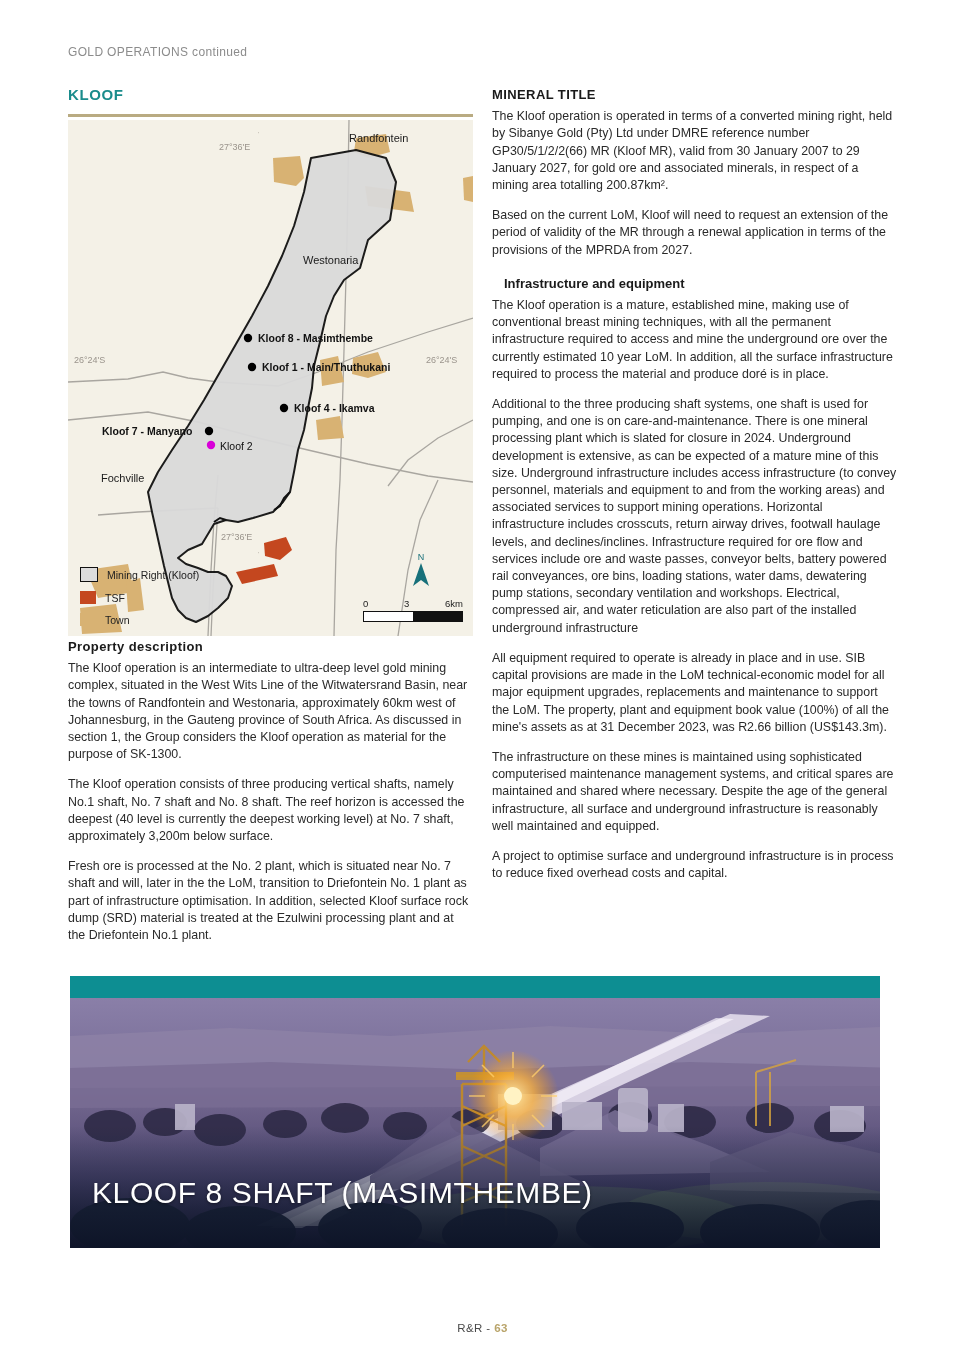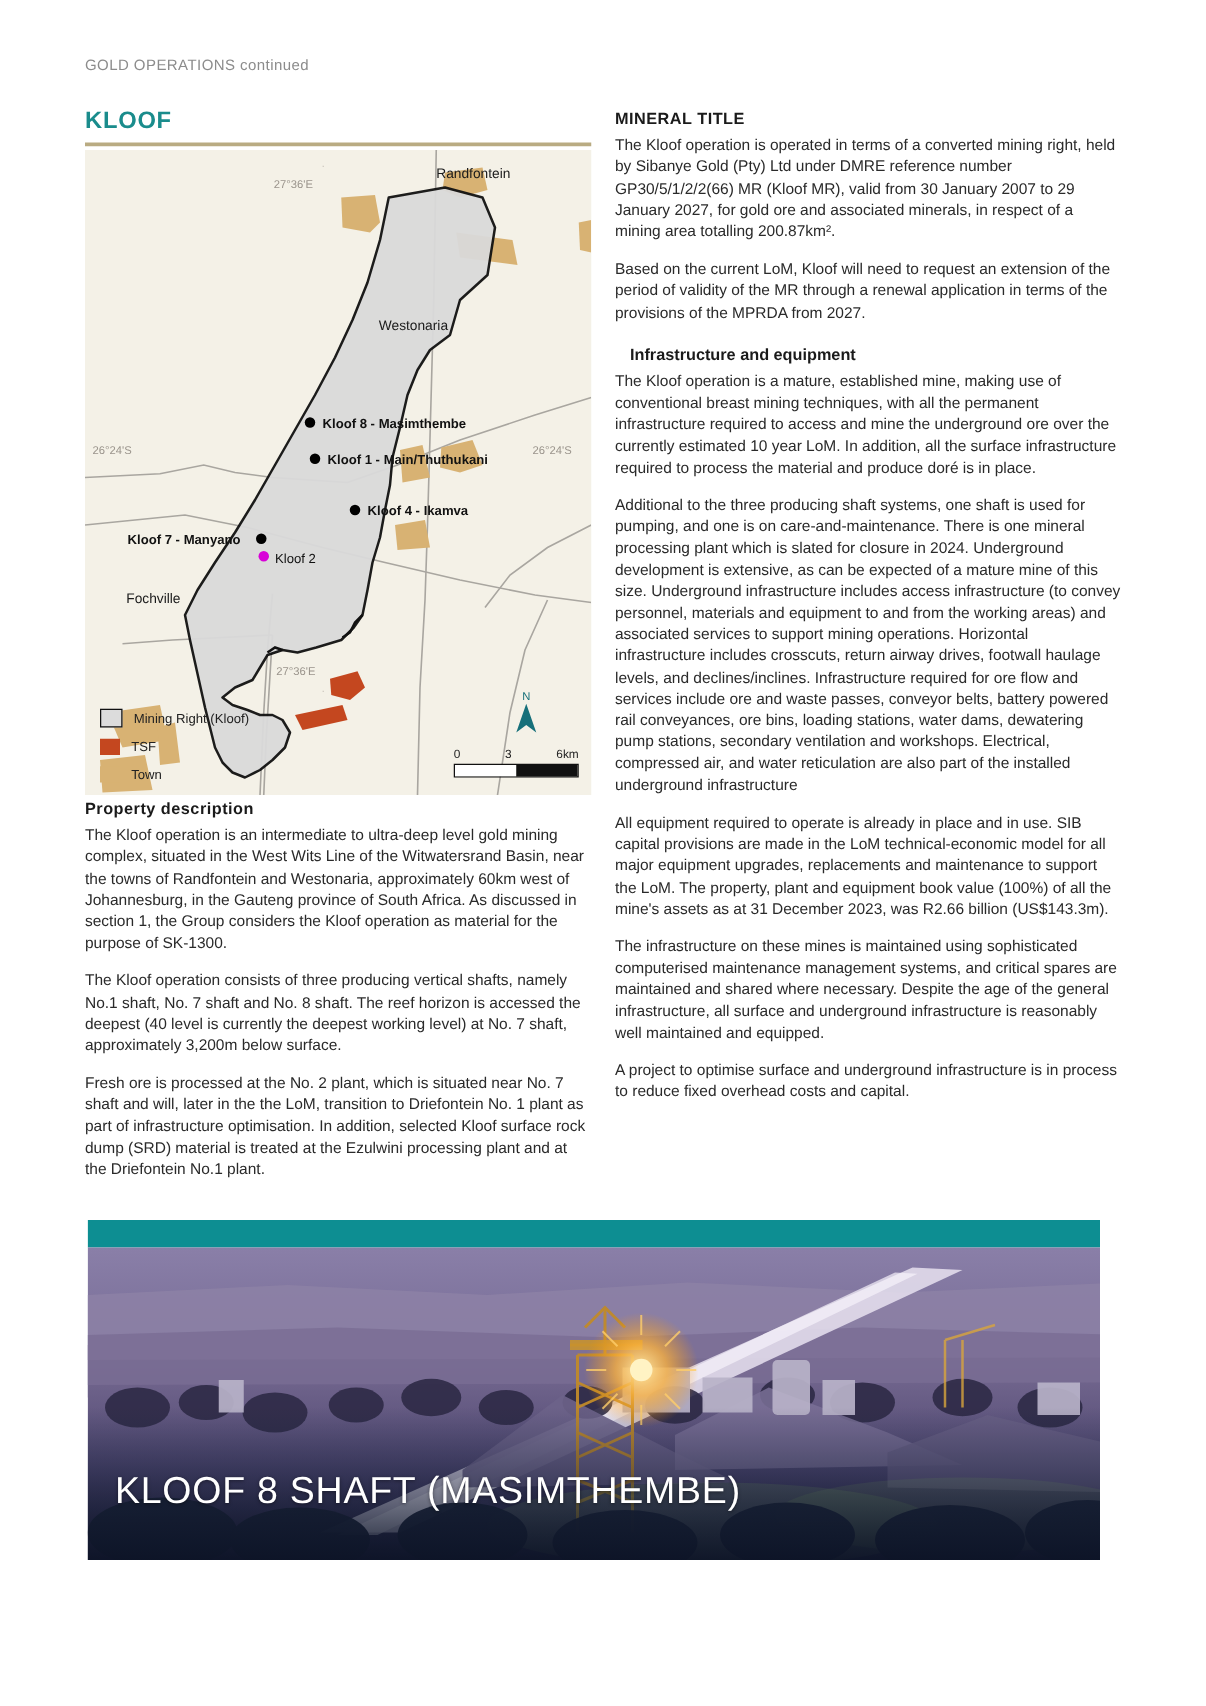--- a/index.html
+++ b/index.html
@@ -28,21 +28,21 @@
     font-size: 12px;
     letter-spacing: 0.35px;
     color: #8c8c8c;
   }
 
   
   .section-title {
     position: absolute;
     left: 68px;
     top: 86px;
-    font-size: 19px;
+    font-size: 15px;
     font-weight: bold;
     letter-spacing: 0.6px;
     color: #1a8c8c;
   }
   .title-rule {
     position: absolute;
     left: 68px;
     top: 114px;
     width: 405px;
     height: 2.5px;
@@ -405,14 +405,17 @@
         <ellipse cx="560" cy="252" rx="54" ry="26"></ellipse>
         <ellipse cx="690" cy="256" rx="60" ry="28"></ellipse>
         <ellipse cx="800" cy="250" rx="50" ry="26"></ellipse>
       </g>
 
       <rect x="0" y="150" width="830" height="122" fill="url(#darkbottom)"></rect>
     </svg>
     <div class="photo-caption">KLOOF 8 SHAFT (MASIMTHEMBE)</div>
   </div>
 
+  <div class="footer">
+    <span>R&amp;R - </span><span class="pg">63</span>
+  </div>
 
 </div>
 
 </body></html>

